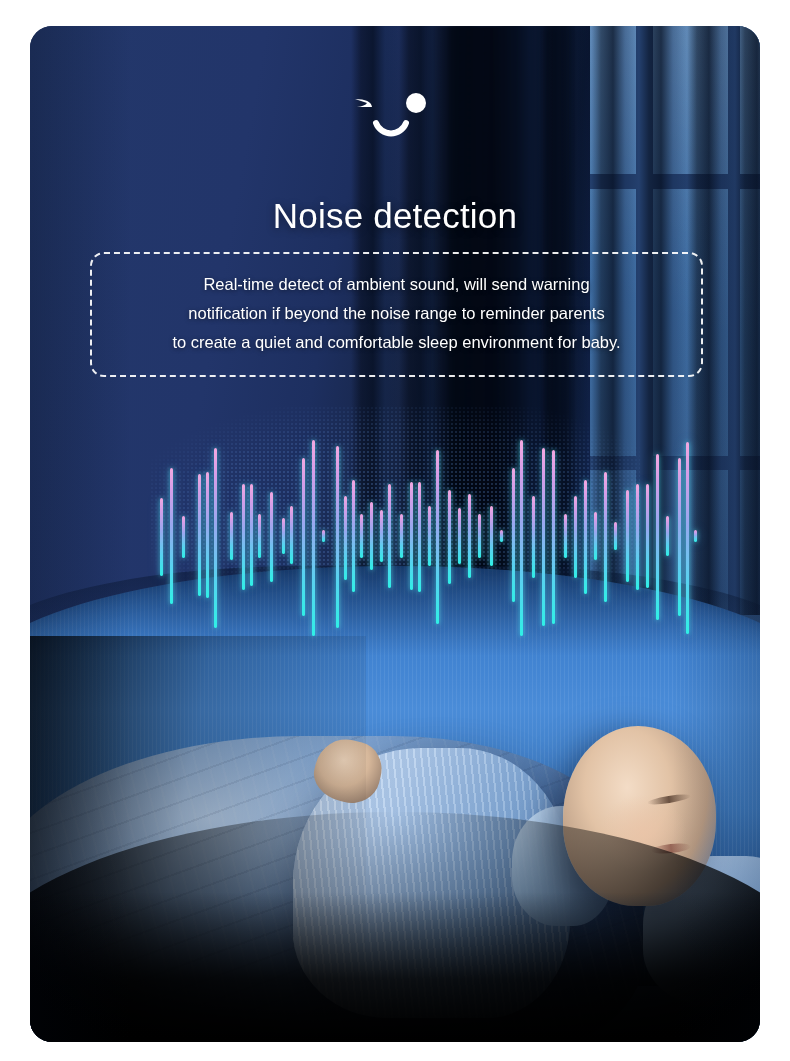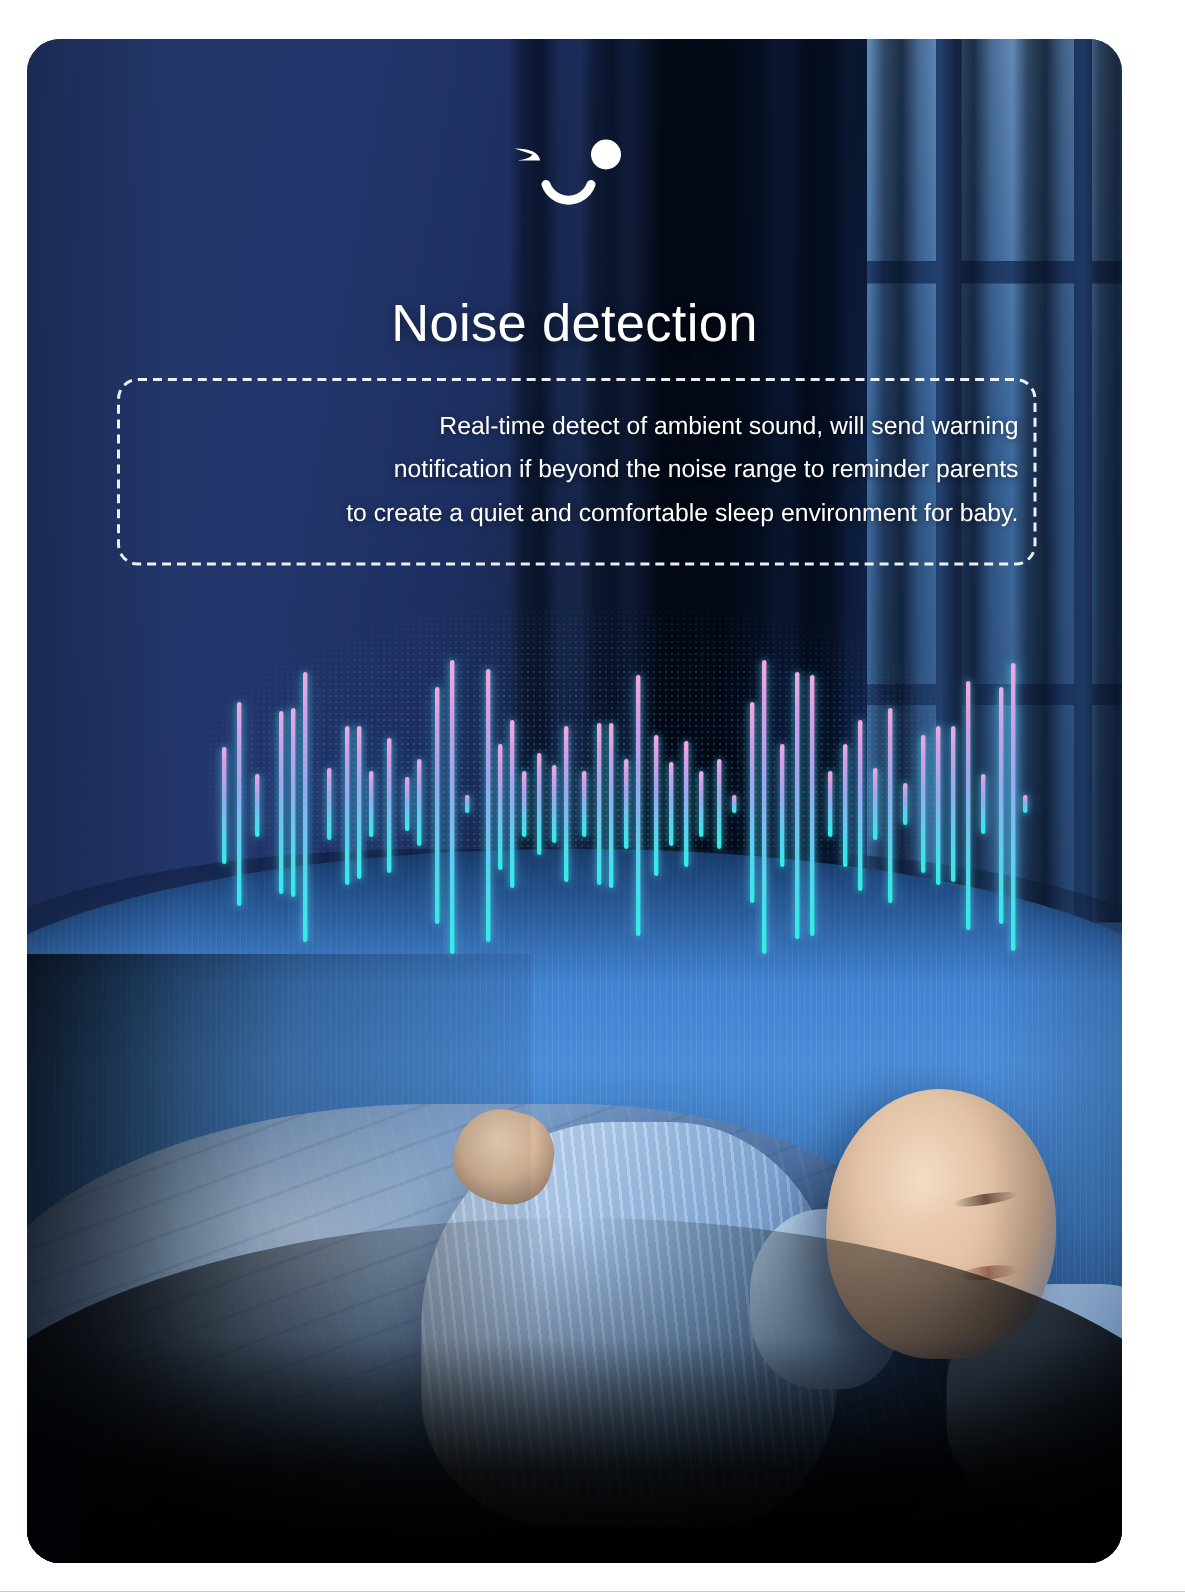--- a/index.html
+++ b/index.html
@@ -6,21 +6,21 @@
   html, body {
     width: 790px; height: 1061px;
     background: #ffffff;
     font-family: "Liberation Sans", sans-serif;
     overflow: hidden;
   }
 
   
   #card {
     position: absolute;
-    left: 18px; top: 26px;
+    left: 30px; top: 26px;
     width: 730px; height: 1016px;
     border-radius: 22px;
     overflow: hidden;
     background: #15254d;
   }
 
   
   .layer { position: absolute; inset: 0; }
 
   
@@ -260,21 +260,21 @@
     left: 60px; top: 226px;
     width: 613px;
     padding: 16px 10px 18px;
     border: 2px dashed rgba(255,255,255,.92);
     border-radius: 14px;
   }
   #description-text {
     color: #ffffff;
     font-size: 16.5px;
     line-height: 29px;
-    text-align: right;
+    text-align: center;
     text-shadow: 0 1px 4px rgba(0,0,0,.5);
     white-space: pre-line;
   }
 
   
   #waveform {
     position: absolute;
     left: 130px; top: 415px;
     width: 540px; height: 185px;
   }

